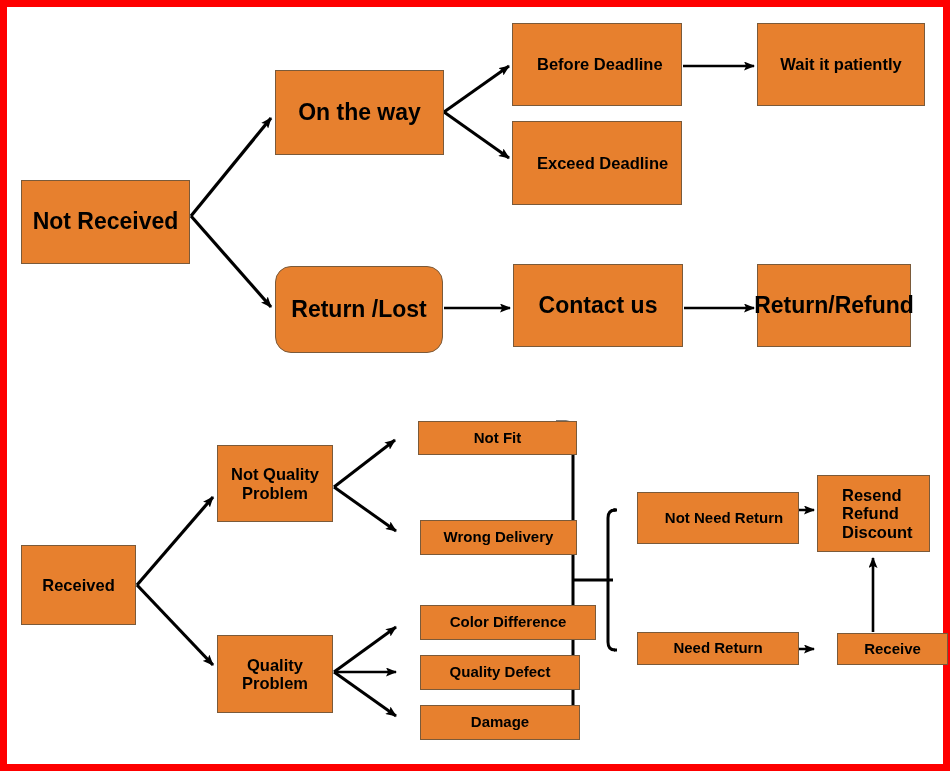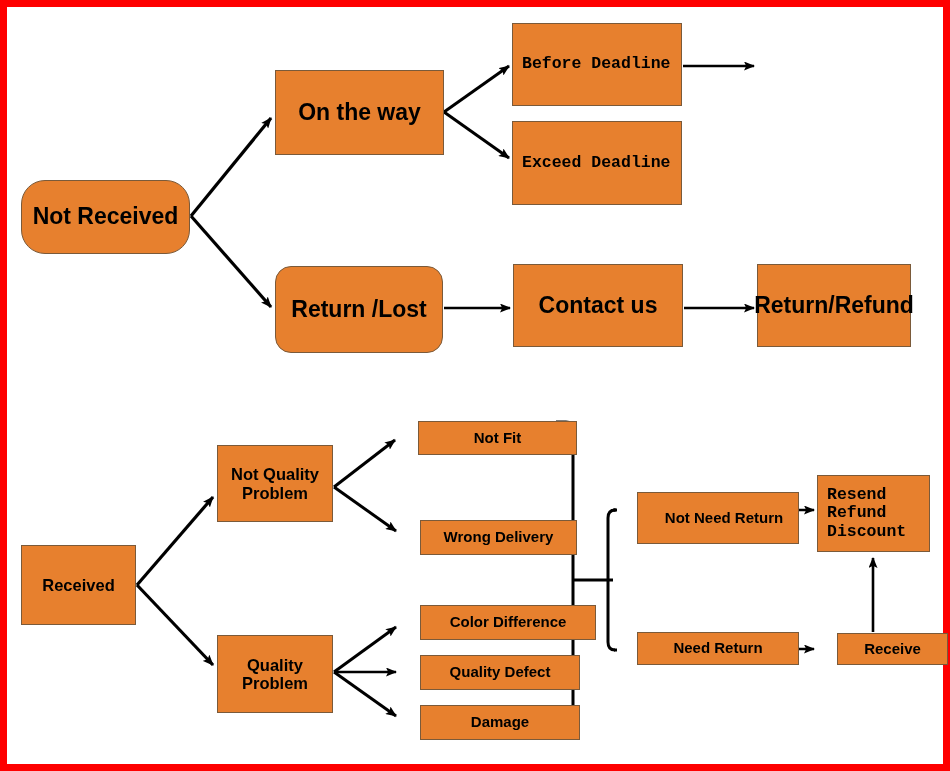--- a/index.html
+++ b/index.html
@@ -43,21 +43,21 @@
     text-align: center;
     color: #000000;
     font-weight: bold;
     line-height: 1.12;
     z-index: 3;
     white-space: pre-line;
   }
   .n-big   { font-size: 23px; }
   .n-med   { font-size: 16.5px; }
   .n-small { font-size: 15px; margin-left: 20px; }
-  .n-left  { justify-content: flex-start; padding-left: 9px; text-align: left; font-family: Liberation Mono, monospace; }
+  .n-left  { justify-content: flex-start; padding-left: 24px; text-align: left; }
 </style>
 </head>
 <body>
 
 <div id="canvas">
 
   <svg id="svg-layer" viewBox="0 0 950 771" xmlns="http://www.w3.org/2000/svg">
     <defs>
       <marker id="arrow" markerWidth="11" markerHeight="9" refX="10" refY="4.5" orient="auto" markerUnits="userSpaceOnUse">
         <path d="M0,0 L11,4.5 L0,9 L2.2,4.5 Z" fill="#000000"></path>
@@ -101,28 +101,29 @@
     <line x1="614" y1="510" x2="617" y2="510" stroke="#000" stroke-width="3"></line>
     <line x1="614" y1="650" x2="617" y2="650" stroke="#000" stroke-width="3"></line>
 
     <line x1="780" y1="510" x2="814" y2="510" stroke="#000" stroke-width="2.6" marker-end="url(#arrow)"></line>
 
     <line x1="780" y1="649" x2="814" y2="649" stroke="#000" stroke-width="2.6" marker-end="url(#arrow)"></line>
 
     <line x1="873" y1="632" x2="873" y2="558" stroke="#000" stroke-width="2.6" marker-end="url(#arrow)"></line>
   </svg>
 
-  <div class="node n-big" style="left:21px; top:180px; width:169px; height:74px;border-radius:24px;">Not Received</div>
+  <div class="node n-big" style="left:21px; top:180px; width:169px; height:84px;">Not Received</div>
 
   <div class="node n-big" style="left:275px; top:70px; width:169px; height:85px;">On the way</div>
 
   <div class="node n-med n-left" style="left:512px; top:23px; width:170px; height:83px;">Before Deadline</div>
 
   <div class="node n-med n-left" style="left:512px; top:121px; width:170px; height:84px;">Exceed Deadline</div>
 
+  <div class="node n-med" style="left:757px; top:23px; width:168px; height:83px;">Wait it patiently</div>
 
   <div class="node n-big" style="left:275px; top:266px; width:168px; height:87px;border-radius:16px;">Return /Lost</div>
 
   <div class="node n-big" style="left:513px; top:264px; width:170px; height:83px;">Contact us</div>
 
   <div class="node n-big" style="left:757px; top:264px; width:154px; height:83px;">Return/Refund</div>
 
   <div class="node n-med" style="left:21px; top:545px; width:115px; height:80px;">Received</div>
 
   <div class="node n-med" style="left:217px; top:445px; width:116px; height:77px;">Not Quality

